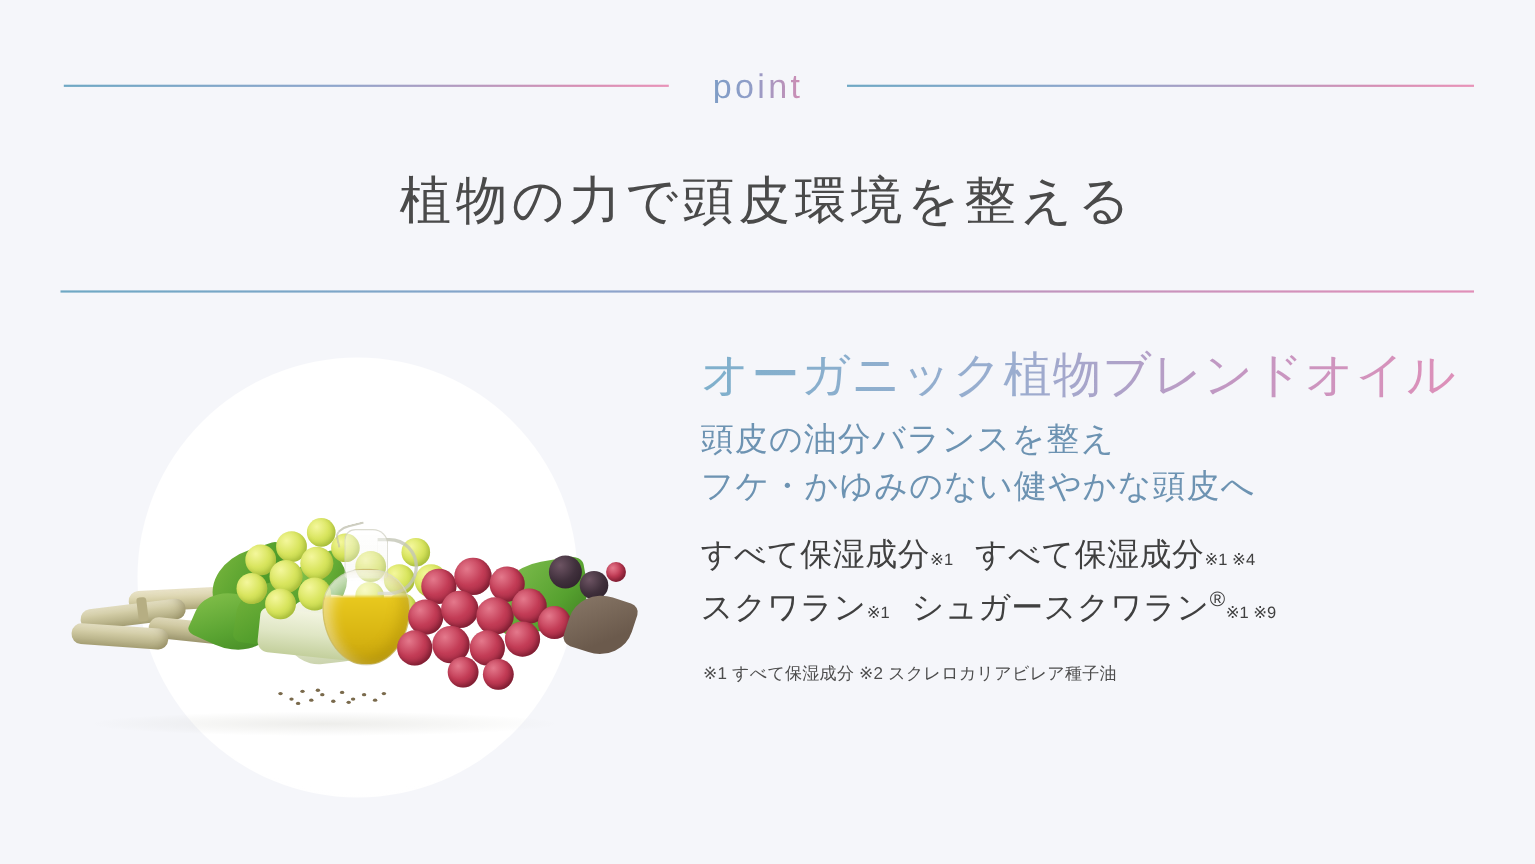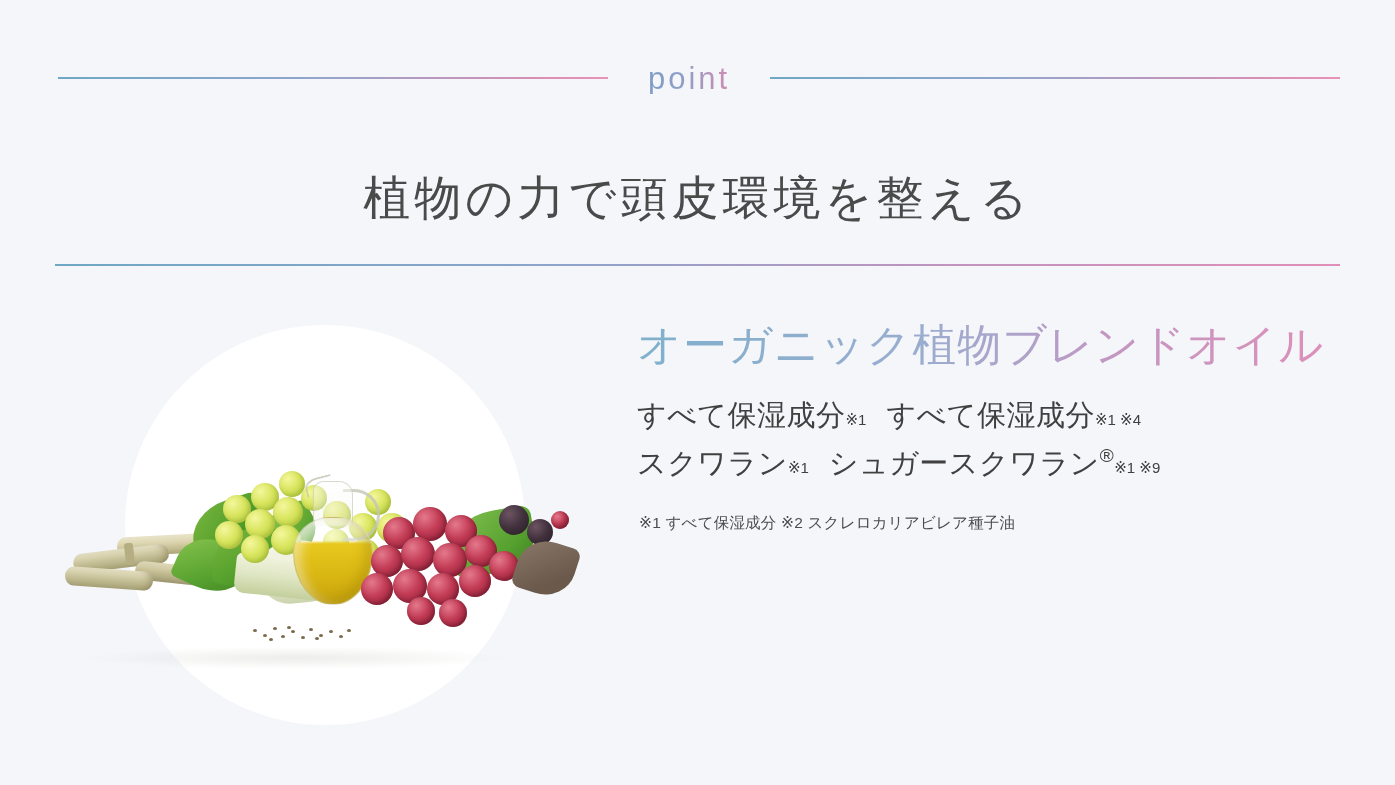--- a/index.html
+++ b/index.html
@@ -53,21 +53,21 @@
     -webkit-background-clip: text;
     background-clip: text;
     color: transparent;
     -webkit-text-fill-color: transparent;
   }
 
   
   .headline {
     position: absolute;
     left: 0;
-    top: 136px;
+    top: 120px;
     width: 1395px;
     text-align: center;
     font-size: 47px;
     line-height: 1.3;
     letter-spacing: 4px;
     color: #4a4a4a;
     font-weight: 400;
   }
 
   
@@ -247,25 +247,26 @@
     position: absolute;
     left: 637px;
     top: 318px;
     width: 710px;
   }
   .product-title {
     font-size: 44px;
     line-height: 1.22;
     letter-spacing: 1px;
     font-weight: 400;
-    margin: 0 0 19px 0;
+    margin: 0 0 6px 0;
     background: linear-gradient(to right, #7fb0cc 0%, #9aadcf 40%, #c397c2 68%, #e08fb8 100%);
     -webkit-background-clip: text;
     background-clip: text;
     color: transparent;
+    font-family: Liberation Mono, monospace;
     -webkit-text-fill-color: transparent;
   }
   .product-subtitle {
     color: #6d93b2;
     font-size: 30px;
     line-height: 1.45;
     letter-spacing: 1px;
     font-weight: 400;
     margin: 0 0 16px 0;
   }
@@ -388,20 +389,24 @@
         <span class="seed" style="left:64px; top:12px;"></span>
         <span class="seed" style="left:18px; top:13px;"></span>
       </div>
     </div>
   </div>
 
   <div class="content">
 
     <h2 class="product-title">オーガニック植物ブレンドオイル</h2>
 
+    <div class="product-subtitle">
+      <div>頭皮の油分バランスを整え</div>
+      <div>フケ・かゆみのない健やかな頭皮へ</div>
+    </div>
 
     <div class="ingredients">
       <div>
         <span>すべて保湿成分</span><span class="sub">※1</span><span class="gap"></span><span>すべて保湿成分</span><span class="sub">※1 ※4</span>
       </div>
       <div>
         <span>スクワラン</span><span class="sub">※1</span><span class="gap"></span><span>シュガースクワラン</span><span class="reg">®</span><span class="sub">※1 ※9</span>
       </div>
     </div>
 

